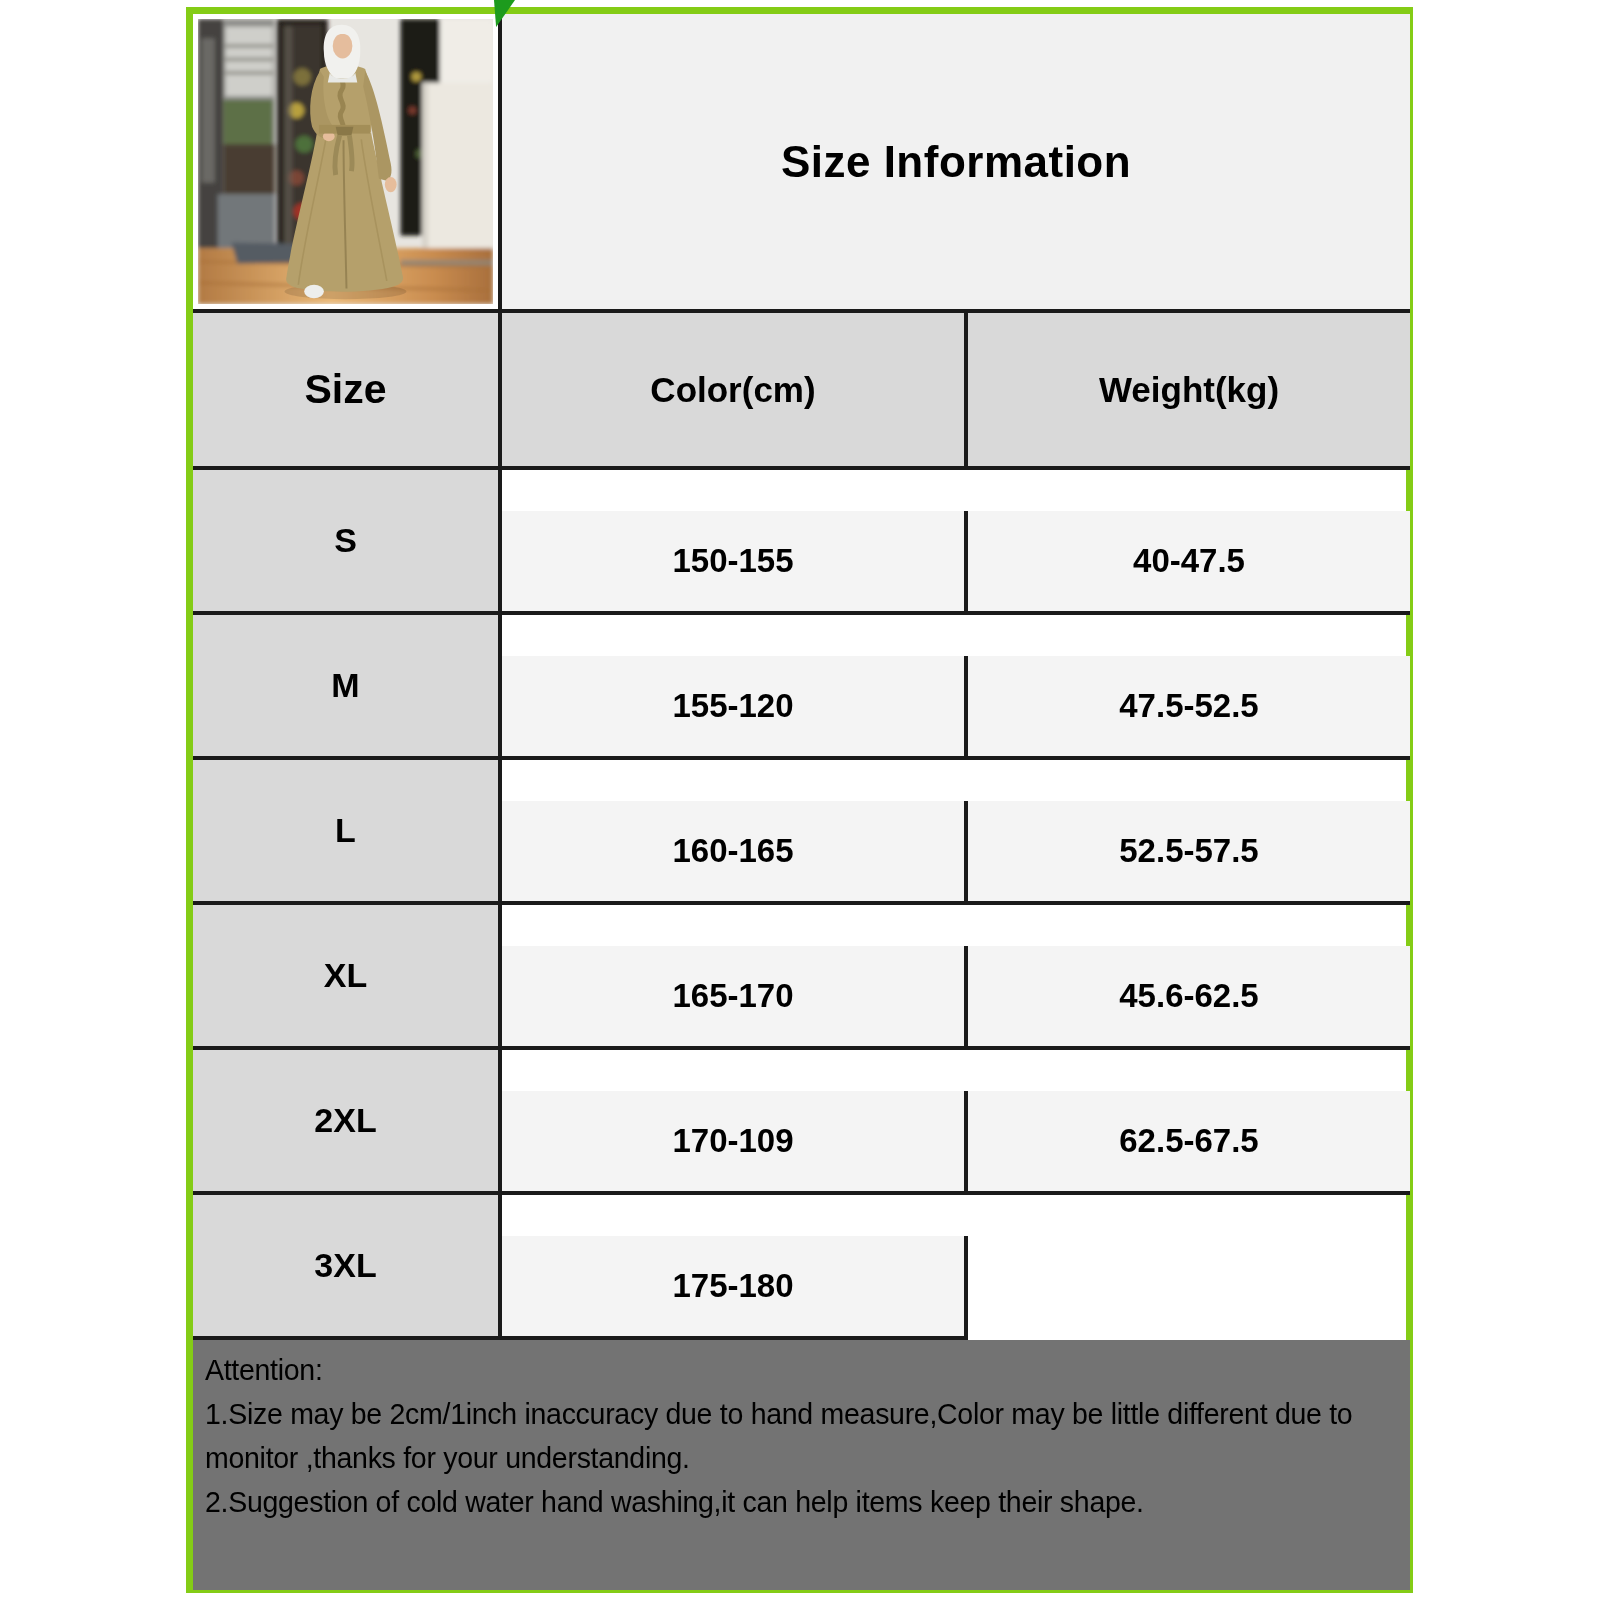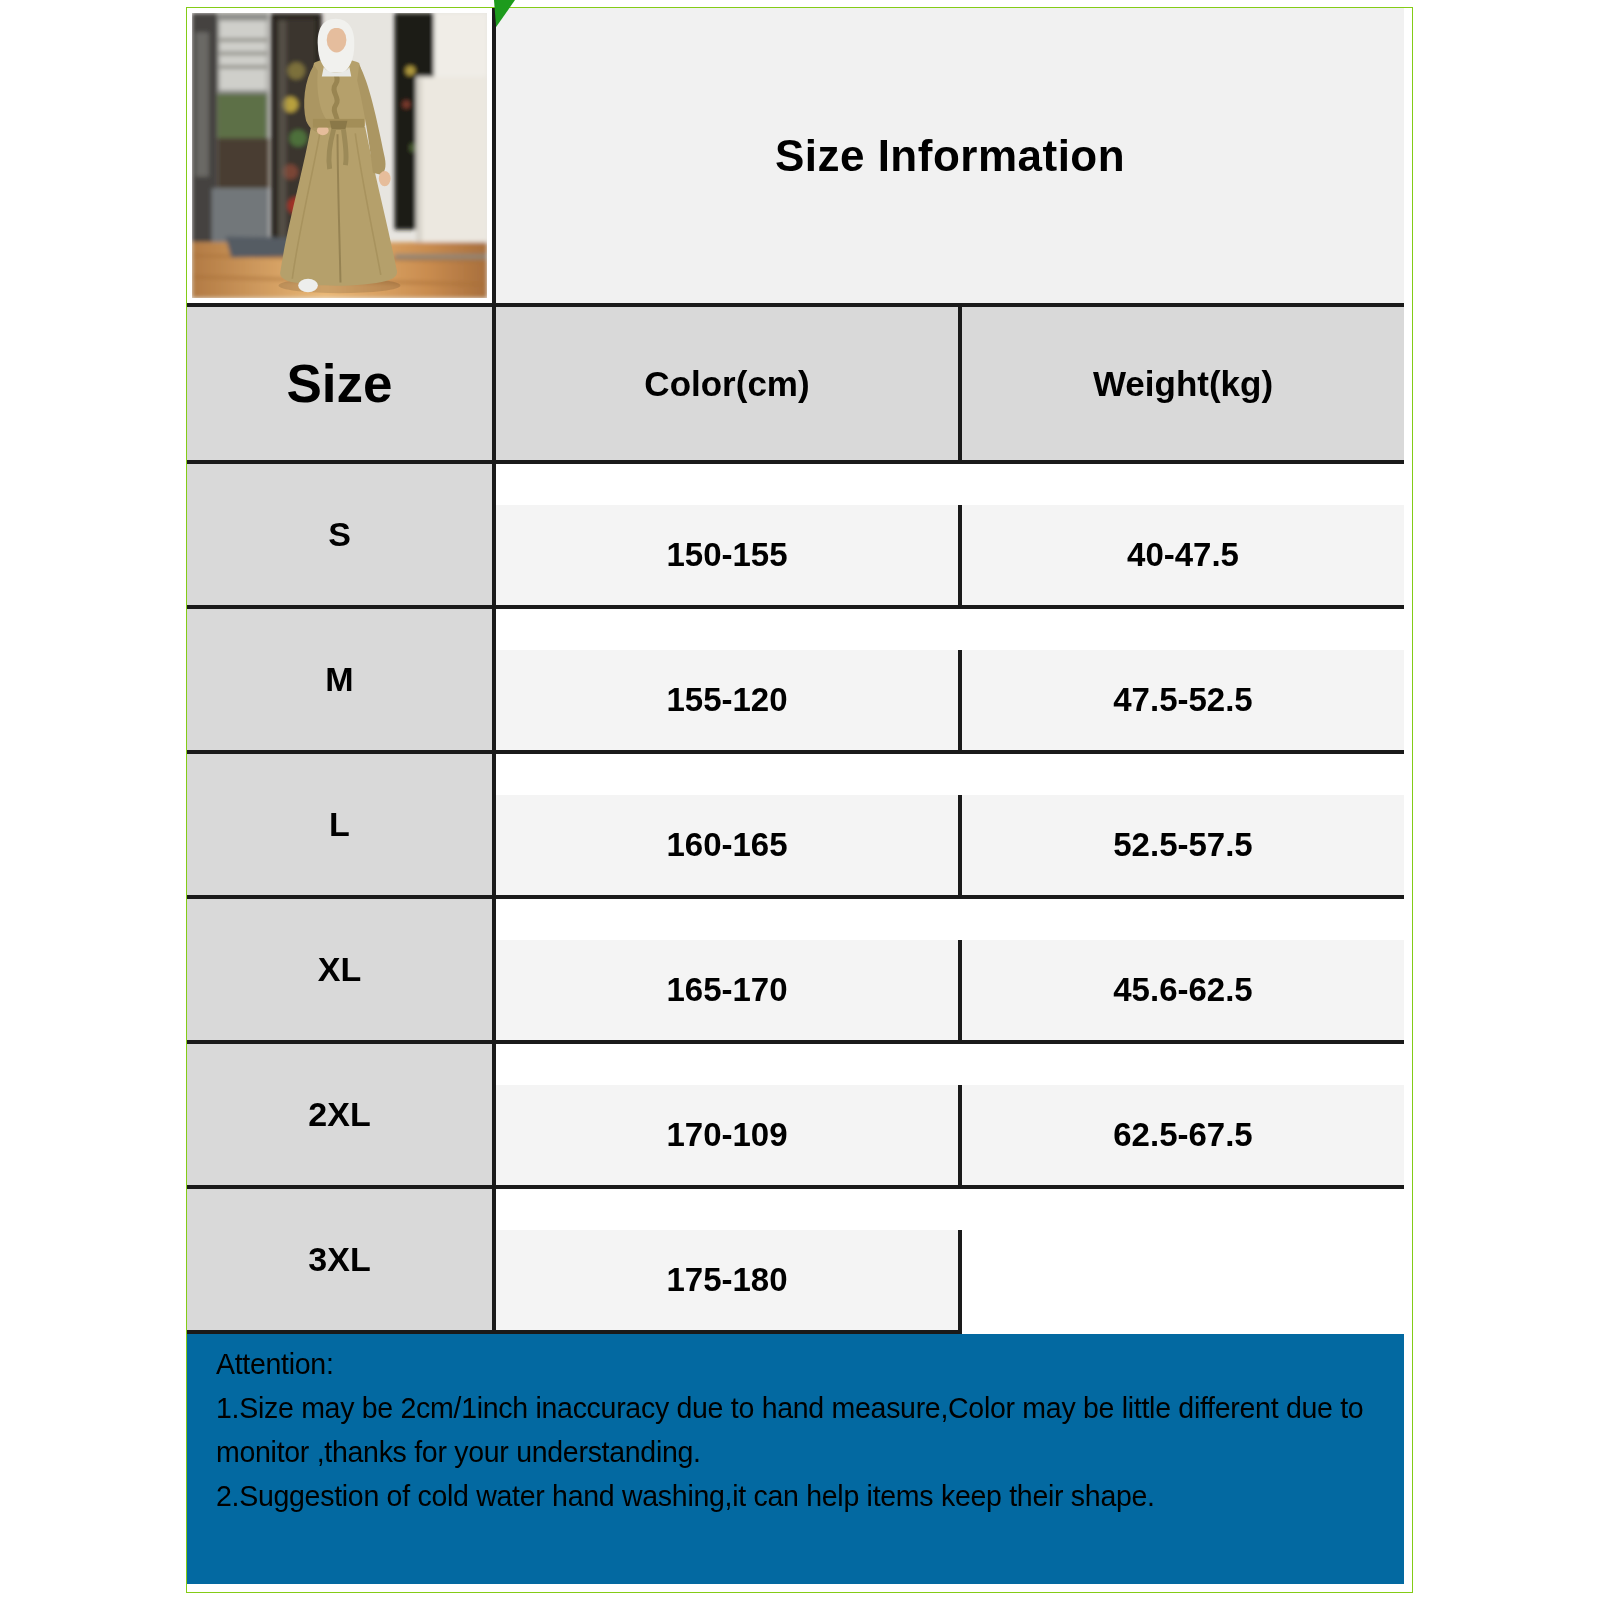--- a/index.html
+++ b/index.html
@@ -11,21 +11,21 @@
     font-family: "Liberation Sans", sans-serif;
     overflow: hidden;
   }
   .sheet {
     position: absolute;
     left: 186px;
     top: 7px;
     width: 1227px;
     height: 1586px;
     box-sizing: border-box;
-    border: 1px solid #84cc16;
+    border: 7px solid #84cc16;
     background: #ffffff;
     display: grid;
     grid-template-columns: 309px 466px 442px;
     grid-template-rows: 299px 157px repeat(6, 145px) 250px;
   }
   .c {
     box-sizing: border-box;
     border-right: 4px solid #1a1a1a;
     border-bottom: 4px solid #1a1a1a;
     display: flex;
@@ -45,31 +45,31 @@
     background: #f1f1f1;
     border-right: none;
     position: relative;
   }
   .title-text {
     font-size: 44px;
     font-weight: bold;
     letter-spacing: 0.5px;
   }
   .hdr { background: #d9d9d9; font-weight: bold; }
-  .hdr-size { font-size: 53px; }
+  .hdr-size { font-size: 41px; }
   .hdr-col { font-size: 35px; }
   .rowlabel { background: #d9d9d9; font-weight: bold; font-size: 34px; }
   .val { background: #f4f4f4; font-weight: bold; font-size: 33px; margin-top: 41px; }
   .attention {
     grid-column: 1 / span 3;
-    background: #0369a1;
+    background: #737373;
     border-right: none;
     border-bottom: none;
     display: block;
-    padding: 8px 29px;
+    padding: 8px 12px;
     overflow: hidden;
   }
   .attention-inner {
     transform: scaleX(0.95);
     transform-origin: 0 0;
     width: 1255px;
     font-size: 30px;
     line-height: 44px;
     letter-spacing: -0.3px;
     color: #000;

